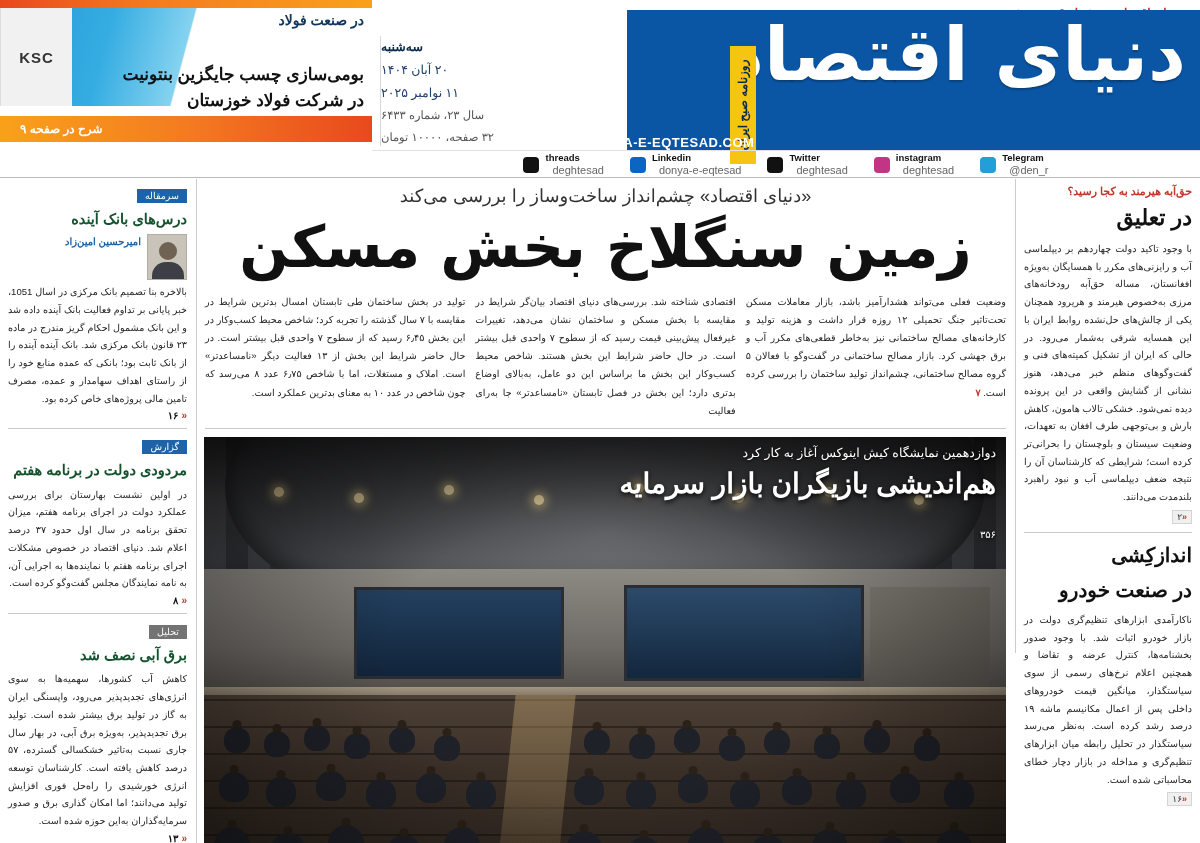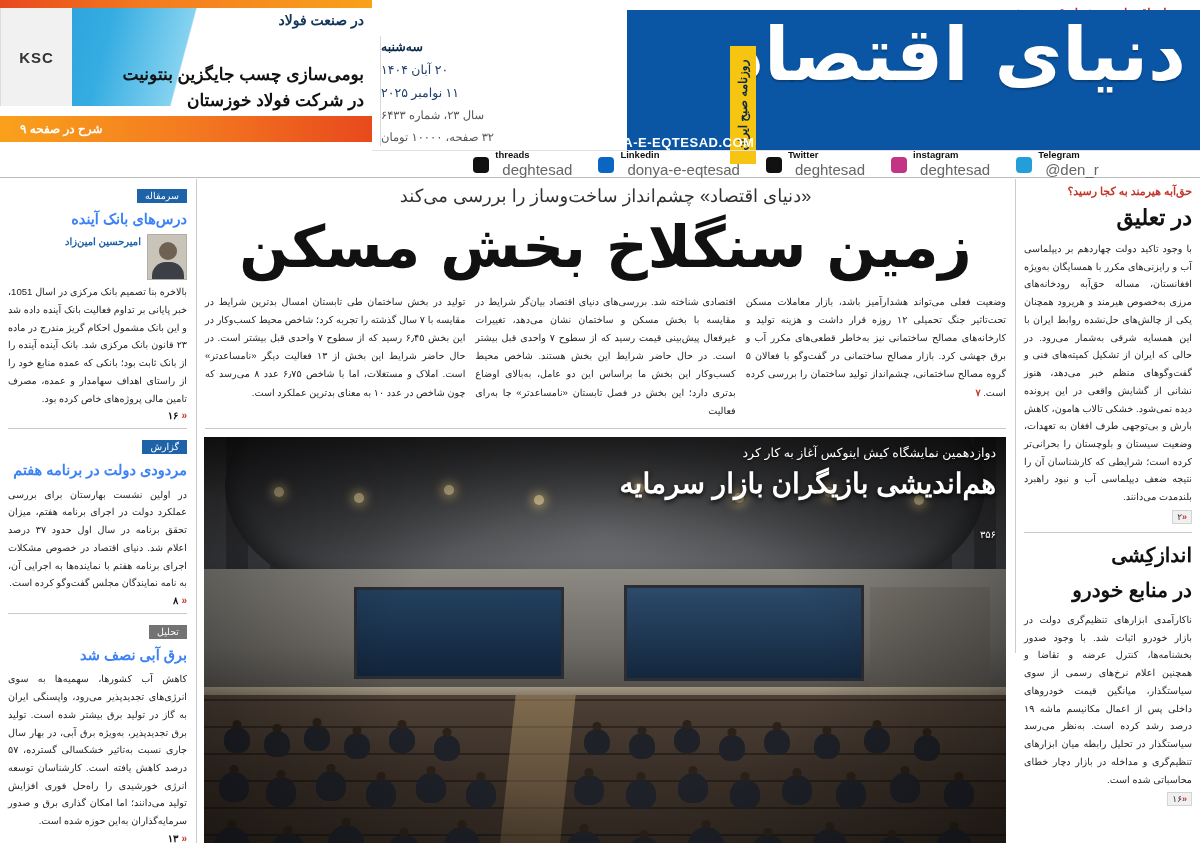--- a/index.html
+++ b/index.html
@@ -105,21 +105,21 @@
     position:absolute; left:372px; top:150px; width:828px; height:28px;
     display:flex; align-items:center; justify-content:center; gap:26px;
     border-top:1px solid #e2e2e2;
   }
   .soc { display:flex; align-items:center; gap:6px; direction:ltr; }
   .soc .sq { width:16px; height:16px; border-radius:4px; display:inline-block; }
   .soc .tg { background:#229ED9; } .soc .ig{ background:#C13584; }
   .soc .tw { background:#111; } .soc .li{ background:#0A66C2; } .soc .th{ background:#111; }
   .soc .lbl { font-size:9.5px; line-height:1.15; color:#333; }
   .soc .lbl b { display:block; font-size:9.5px; color:#111; }
-  .soc .lbl i { display:block; font-style:normal; font-size:15px; color:#666;margin-left:7px; }
+  .soc .lbl i { display:block; font-style:normal; font-size:11px; color:#666;margin-left:7px; }
 
   
   .body-wrap { position:absolute; top:179px; left:0; width:1200px; height:664px; }
 
   
   .col-right {
     position:absolute; right:0; top:0; width:185px; height:474px;
     padding:6px 8px 0 8px; border-left:1px solid #ccc; text-align:right;
   }
   .kicker-q { color:#c3372b; font-size:11px; font-weight:bold; margin-bottom:4px; }
@@ -175,21 +175,21 @@
     position:absolute; left:0; top:0; width:195px; height:680px;
     padding:6px 8px 0 8px; text-align:right;
   }
   .sec-tag {
     display:inline-block; background:#1e63a8; color:#fff; font-size:9.5px;
     padding:1.5px 8px; margin-bottom:4px;
   }
   .sec-tag.analysis { background:#737373; }
   .sec-tag.report { background:#1e63a8; }
   .col-left h3 {
-    font-size:14.5px; color:#3b82f6; font-weight:bold; line-height:1.5; margin:2px 0 4px;
+    font-size:14.5px; color:#14532d; font-weight:bold; line-height:1.5; margin:2px 0 4px;
   }
   .byline { display:flex; align-items:flex-start; gap:6px; margin-bottom:3px; }
   .byline .avatar {
     width:40px; height:46px; background:#c9c4ba; border:1px solid #b3ada2; flex:none;
     position:relative; overflow:hidden;
   }
   .byline .avatar:before{
     content:""; position:absolute; left:11px; top:7px; width:18px; height:18px;
     border-radius:50%; background:#6f6253;
   }
@@ -368,21 +368,21 @@
       <div class="kicker-q">حق‌آبه هیرمند به کجا رسید؟</div>
       <h2>در تعلیق</h2>
       <p>با وجود تاکید دولت چهاردهم بر دیپلماسی آب و رایزنی‌های مکرر با همسایگان به‌ویژه افغانستان، مساله حق‌آبه رودخانه‌های مرزی به‌خصوص هیرمند و هریرود همچنان یکی از چالش‌های حل‌نشده روابط ایران با این همسایه شرقی به‌شمار می‌رود. در حالی که ایران از تشکیل کمیته‌های فنی و گفت‌وگوهای منظم خبر می‌دهد، هنوز نشانی از گشایش واقعی در این پرونده دیده نمی‌شود. خشکی تالاب هامون، کاهش بارش و بی‌توجهی طرف افغان به تعهدات، وضعیت سیستان و بلوچستان را بحرانی‌تر کرده است؛ شرایطی که کارشناسان آن را نتیجه ضعف دیپلماسی آب و نبود راهبرد بلندمدت می‌دانند.</p>
       <div class="pagebox">
         <span class="ar">«</span><span>۲</span>
       </div>
 
       <div class="rule"></div>
 
       <h2 class="small">انداز‌کِشی</h2>
-      <h2 class="small">در منابع خودرو</h2>
+      <h2 class="small">در صنعت خودرو</h2>
       <p>ناکارآمدی ابزارهای تنظیم‌گری دولت در بازار خودرو اثبات شد. با وجود صدور بخشنامه‌ها، کنترل عرضه و تقاضا و همچنین اعلام نرخ‌های رسمی از سوی سیاستگذار، میانگین قیمت خودروهای داخلی پس از اعمال مکانیسم ماشه ۱۹ درصد رشد کرده است. به‌نظر می‌رسد سیاستگذار در تحلیل رابطه میان ابزارهای تنظیم‌گری و مداخله در بازار دچار خطای محاسباتی شده است.</p>
       <div class="pagebox">
         <span class="ar">«</span><span>۱۶</span>
       </div>
 
       
       
     </div>
 
     <div class="col-center">

